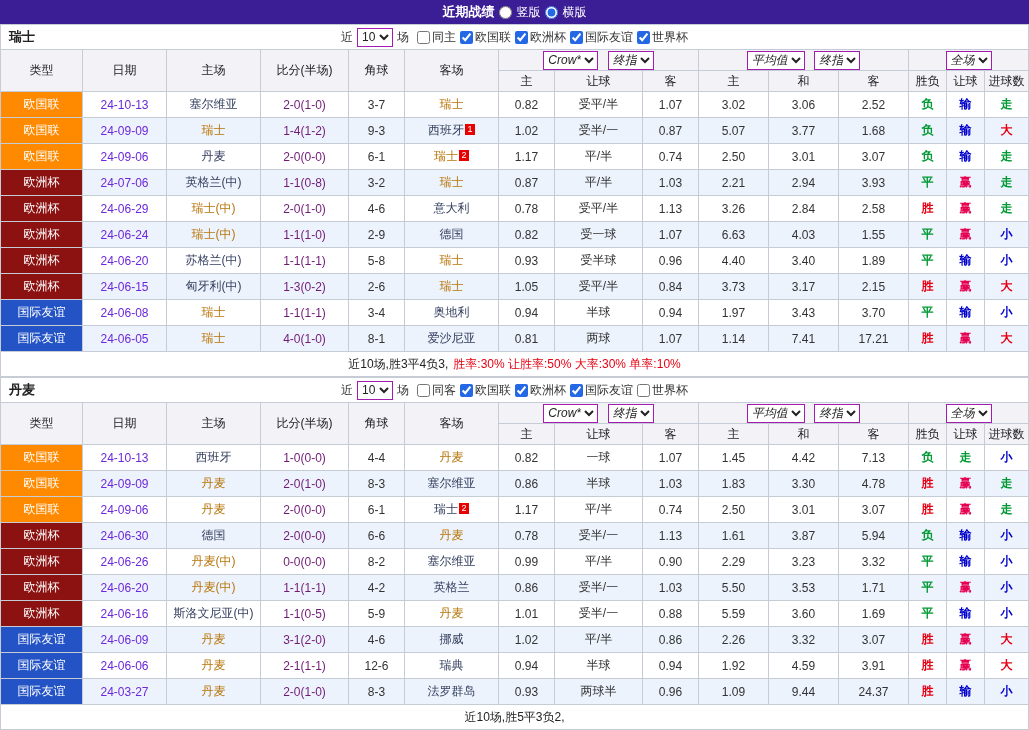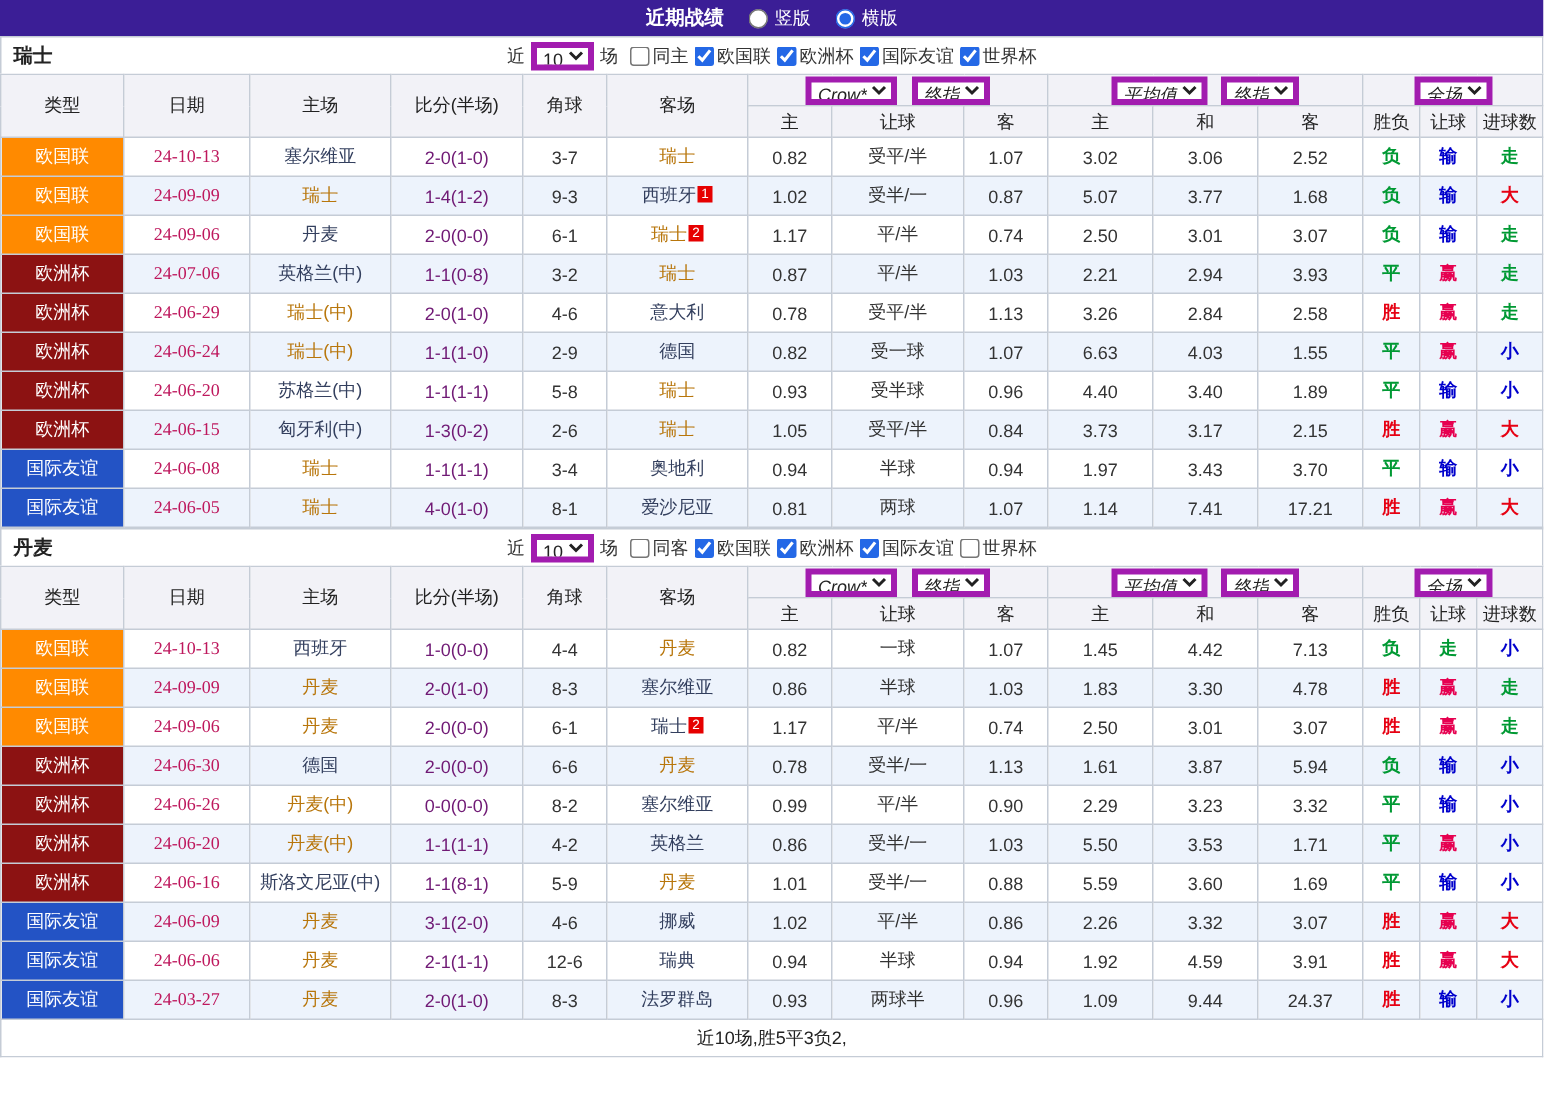--- a/index.html
+++ b/index.html
@@ -1,44 +1,44 @@
 <!DOCTYPE html>
 <html><head>
 <meta charset="utf-8">
 <style>
   * { margin:0; padding:0; box-sizing:border-box; }
   html,body { width:1029px; background:#fff; }
   body { font-family:"Liberation Sans","DejaVu Sans",sans-serif; font-size:12px; color:#333; }
 
-  .topbar { height:24px; background:#3b1e96; display:flex; align-items:center; justify-content:center; gap:16px; color:#fff; }
+  .topbar { height:24px; background:#3b1e96; display:flex; align-items:center; justify-content:center; gap:4px; color:#fff; }
   .topbar .title { font-weight:bold; font-size:13px; }
   .topbar label { display:flex; align-items:center; gap:3px; cursor:pointer; font-size:12px; }
   input[type=radio], input[type=checkbox] { accent-color:#2468e6; margin:0 2px 0 0; }
 
   .filterbar { height:25px; display:flex; align-items:center; justify-content:center; position:relative;
                border:1px solid #c5ccd6; border-bottom:none; background:#fff; }
   .teamname { position:absolute; left:8px; font-weight:bold; font-size:13px; color:#222; }
   .filters { display:flex; align-items:center; gap:4px; }
   .cbs { display:flex; align-items:center; }
   .cbs label { display:flex; align-items:center; margin-left:4px; cursor:pointer; }
 
-  select { font-size:12px; height:19px; border:4px solid #a21caf; background:#fff; color:#222; }
+  select { font-size:12px; height:19px; border:1px solid #a21caf; background:#fff; color:#222; }
 
   table { border-collapse:collapse; table-layout:fixed; width:1029px; }
   th, td { border:1px solid #c5ccd6; text-align:center; overflow:hidden; white-space:nowrap; }
   thead th { background:#f2f2f7; font-weight:normal; height:21px; color:#222; }
   .ddcell select { margin:0 3px;font-style:italic; }
   tbody td { height:26px; }
   tbody tr:nth-child(even) { background:#edf3fc; }
 
   td.type { color:#fff; }
   .lg-o { background:#ff8a00; }
   .lg-r { background:#8c1212; }
   .lg-b { background:#2353c5; }
-  td.date { color:#be185d;font-family:Liberation Serif, serif; }
+  td.date { color:#6d28d9; }
   td.team .tn { cursor:pointer; color:#333f5e; }
   td.team.focus .tn { color:#b8760b; }
   td.score { color:#701a75; cursor:pointer; }
   td.corner, td.odd { color:#333; }
   td.res { font-weight:bold; }
   .c-r { color:#e60012; }
   .c-g { color:#009933; }
   .c-b { color:#0000cc; }
   .c-w { color:#e60050; }
 
@@ -311,20 +311,24 @@
           <td class="odd">1.07</td>
           <td class="odd">1.14</td>
           <td class="odd">7.41</td>
           <td class="odd">17.21</td>
           <td class="res c-r">胜</td>
           <td class="res c-w">赢</td>
           <td class="res c-r">大</td>
         </tr>
       </tbody>
   </table>
+  <div class="summary">
+    <span>近10场,胜3平4负3,</span>
+    <span class="sred">胜率:30% 让胜率:50% 大率:30% 单率:10%</span>
+  </div>
 </div>
 
 <div class="section">
   <div class="filterbar">
     <span class="teamname">丹麦</span>
     <div class="filters">
       <span>近</span>
       <select><option>10</option></select>
       <span>场</span>
       <span class="cbs">
@@ -501,21 +505,21 @@
           <td class="odd">3.53</td>
           <td class="odd">1.71</td>
           <td class="res c-g">平</td>
           <td class="res c-w">赢</td>
           <td class="res c-b">小</td>
         </tr>
         <tr>
           <td class="type lg-r">欧洲杯</td>
           <td class="date">24-06-16</td>
           <td class="team"><span class="tn">斯洛文尼亚(中)</span></td>
-          <td class="score">1-1(8-1)</td>
+          <td class="score">1-1(0-5)</td>
           <td class="corner">5-9</td>
           <td class="team focus"><span class="tn">丹麦</span></td>
           <td class="odd">1.01</td>
           <td class="odd">受半/一</td>
           <td class="odd">0.88</td>
           <td class="odd">5.59</td>
           <td class="odd">3.60</td>
           <td class="odd">1.69</td>
           <td class="res c-g">平</td>
           <td class="res c-b">输</td>

